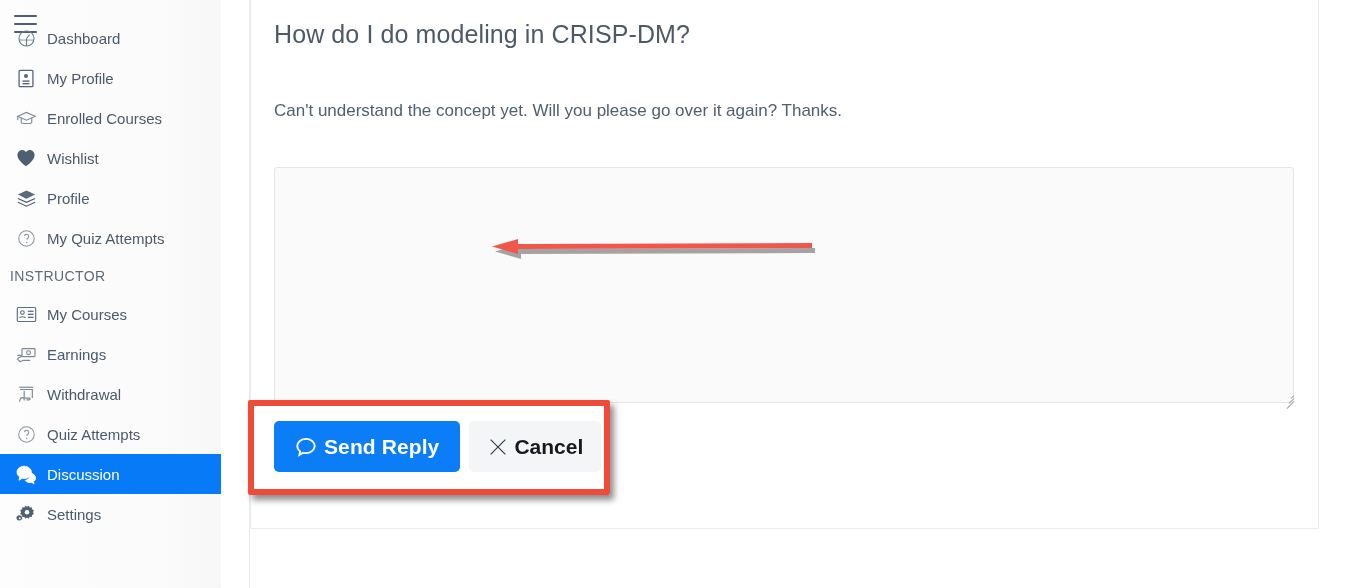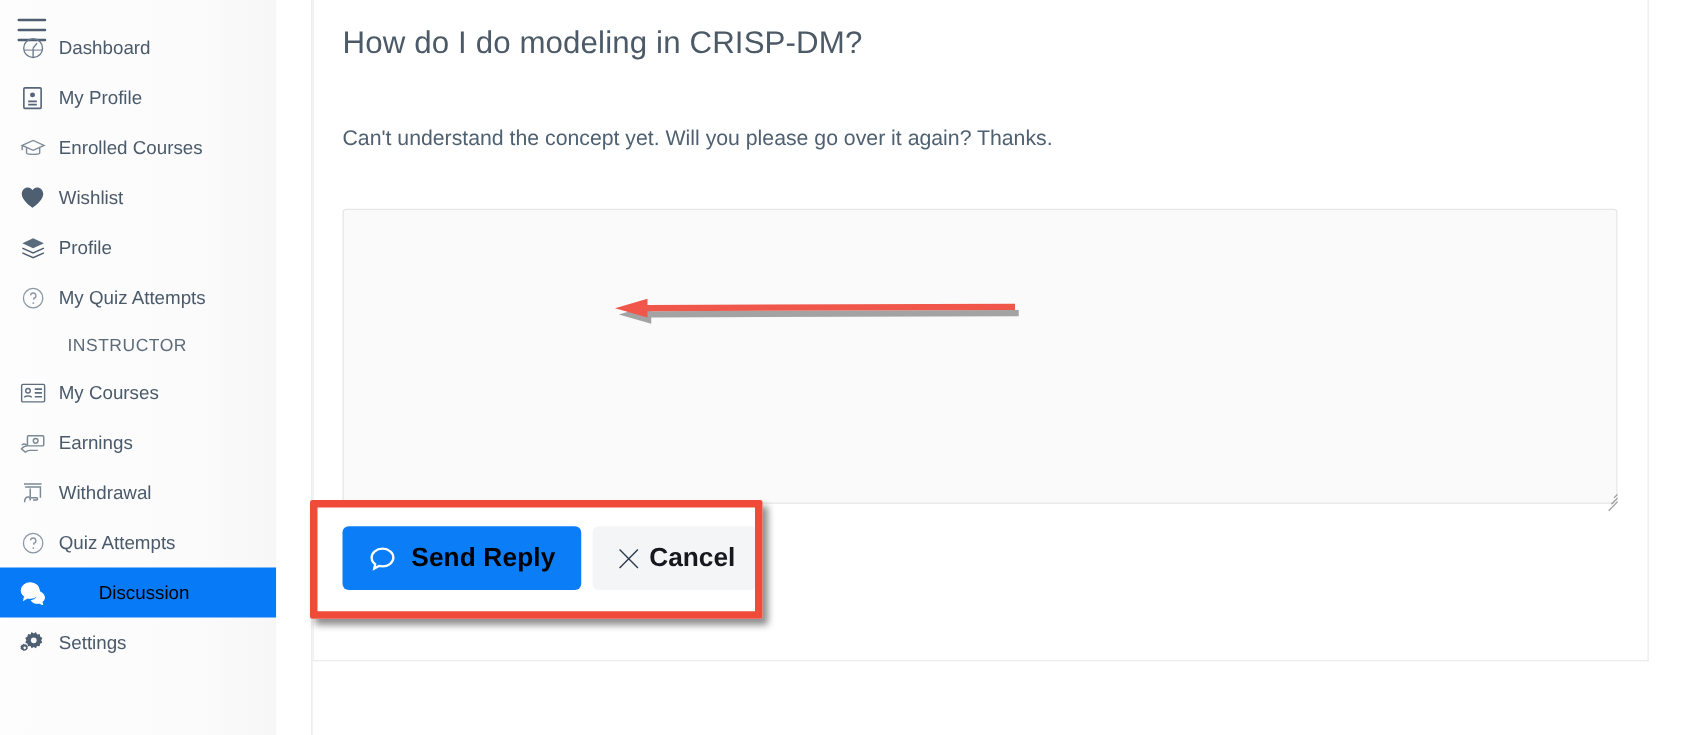--- a/index.html
+++ b/index.html
@@ -40,27 +40,27 @@
     font-size: 15px;
     cursor: pointer;
     white-space: nowrap;
   }
   .nav-item .ico {
     width: 24px; height: 22px; margin-right: 9px;
     display: flex; align-items: center; justify-content: center;
     flex: 0 0 24px;
   }
   .nav-item .ico svg { display:block; }
-  .nav-item.active { background: #067af7; color: #000000; gap: 32px; }
+  .nav-item.active { background: #067af7; color: #ffffff; }
   .nav-item.active .ico svg { fill: #ffffff; stroke: #ffffff; }
   .nav-section {
     font-size: 14px; color: #5c6b7a;
     letter-spacing: .4px;
     padding-left: 10px;
-    height: 36px; display: flex; align-items: center; margin-left: 44px;
+    height: 36px; display: flex; align-items: center;
   }
   .nav-gap-top { height: 18px; }
 
   
   #card {
     position: absolute; left: 250px; top: -8px;
     width: 1069px; height: 537px;
     background: #ffffff;
     border: 1px solid #ececec;
     border-top: none;
@@ -96,26 +96,26 @@
   .resize-grip i:nth-child(1){ bottom:1px; width:10px; transform:rotate(-45deg); transform-origin:100% 50%; }
   .resize-grip i:nth-child(2){ bottom:1px; width:7px;  transform:rotate(-45deg); transform-origin:100% 50%; margin-bottom:3px;}
   .resize-grip i:nth-child(3){ bottom:1px; width:4px;  transform:rotate(-45deg); transform-origin:100% 50%; margin-bottom:6px;}
 
   
   #btn-row {
     position: absolute; left: 274px; top: 421px;
     display: flex; align-items: center; gap: 9px;
   }
   #send-reply-btn {
-    display: flex; align-items: center; gap: 12px;
+    display: flex; align-items: center; gap: 7px;
     height: 51px;
     padding: 0 21px;
     background: #0b7ef7;
     border: none; border-radius: 5px;
-    color: #000000;
+    color: #ffffff;
     font-family: "Liberation Sans", sans-serif;
     font-size: 21px; font-weight: bold;
     cursor: pointer;
     letter-spacing: .1px;
   }
   #cancel-btn {
     display: flex; align-items: center; gap: 5px;
     height: 51px;
     padding: 0 18px;
     background: #f4f5f7;

